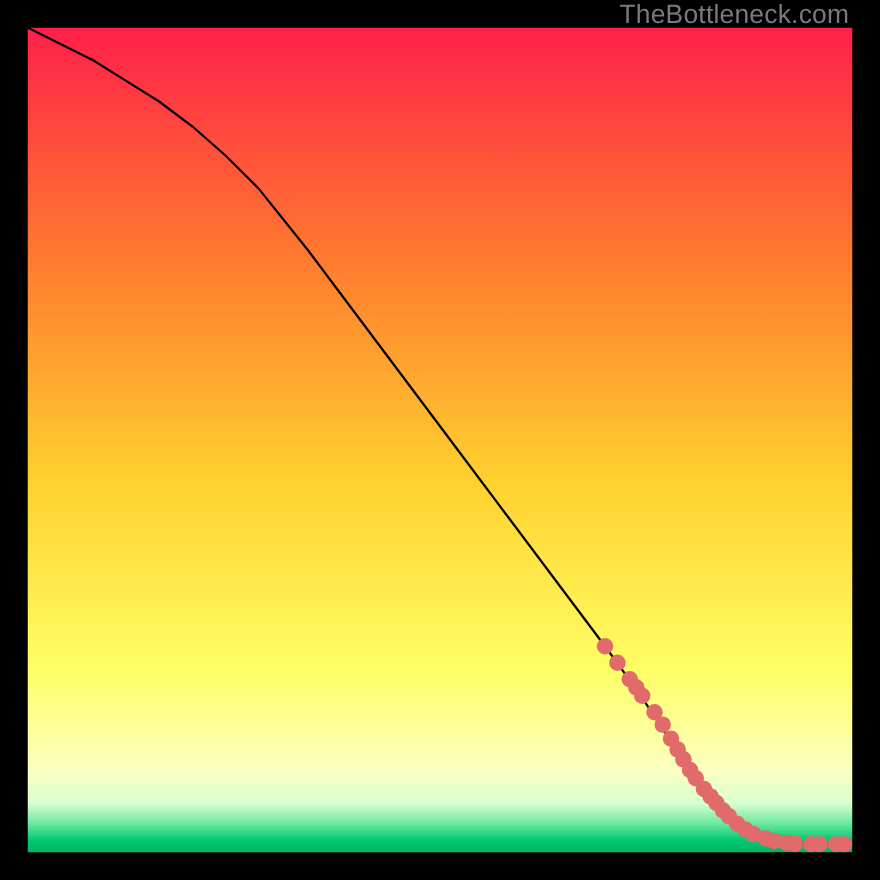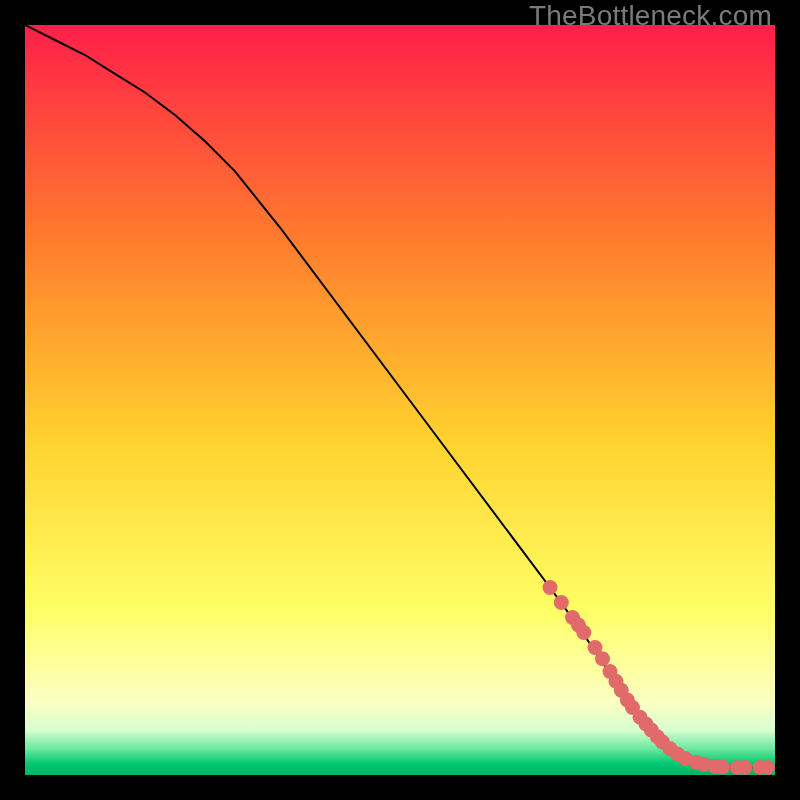--- a/index.html
+++ b/index.html
@@ -24,21 +24,21 @@
     left: 0;
     top: 0;
     width: 750px;
     height: 750px;
   }
   .watermark {
     position: absolute;
     top: 0px;
     right: 28px;
     color: #7a7a7a;
-    font-size: 28px;
+    font-size: 24px;
     font-weight: 500;
     letter-spacing: 0.2px;
     user-select: none;
   }
 </style>
 </head>
 <body>
 
 <div class="frame">
   <svg class="plot" viewBox="0 0 750 750" preserveAspectRatio="none">

